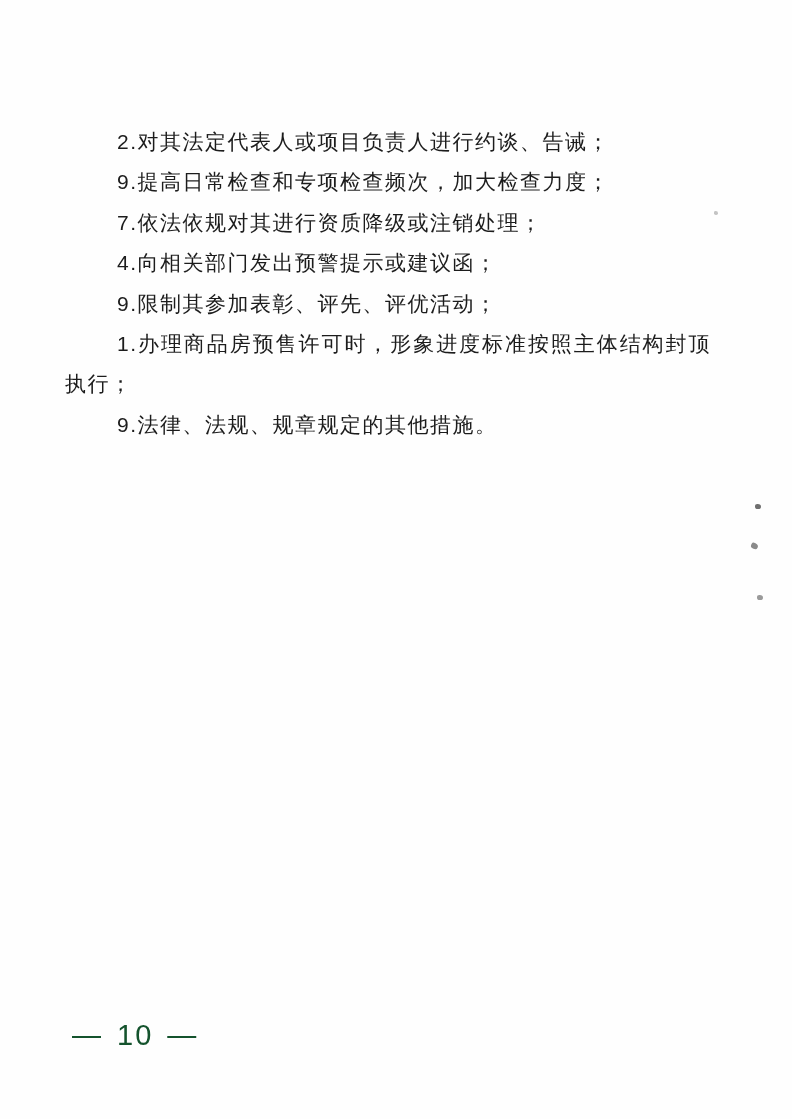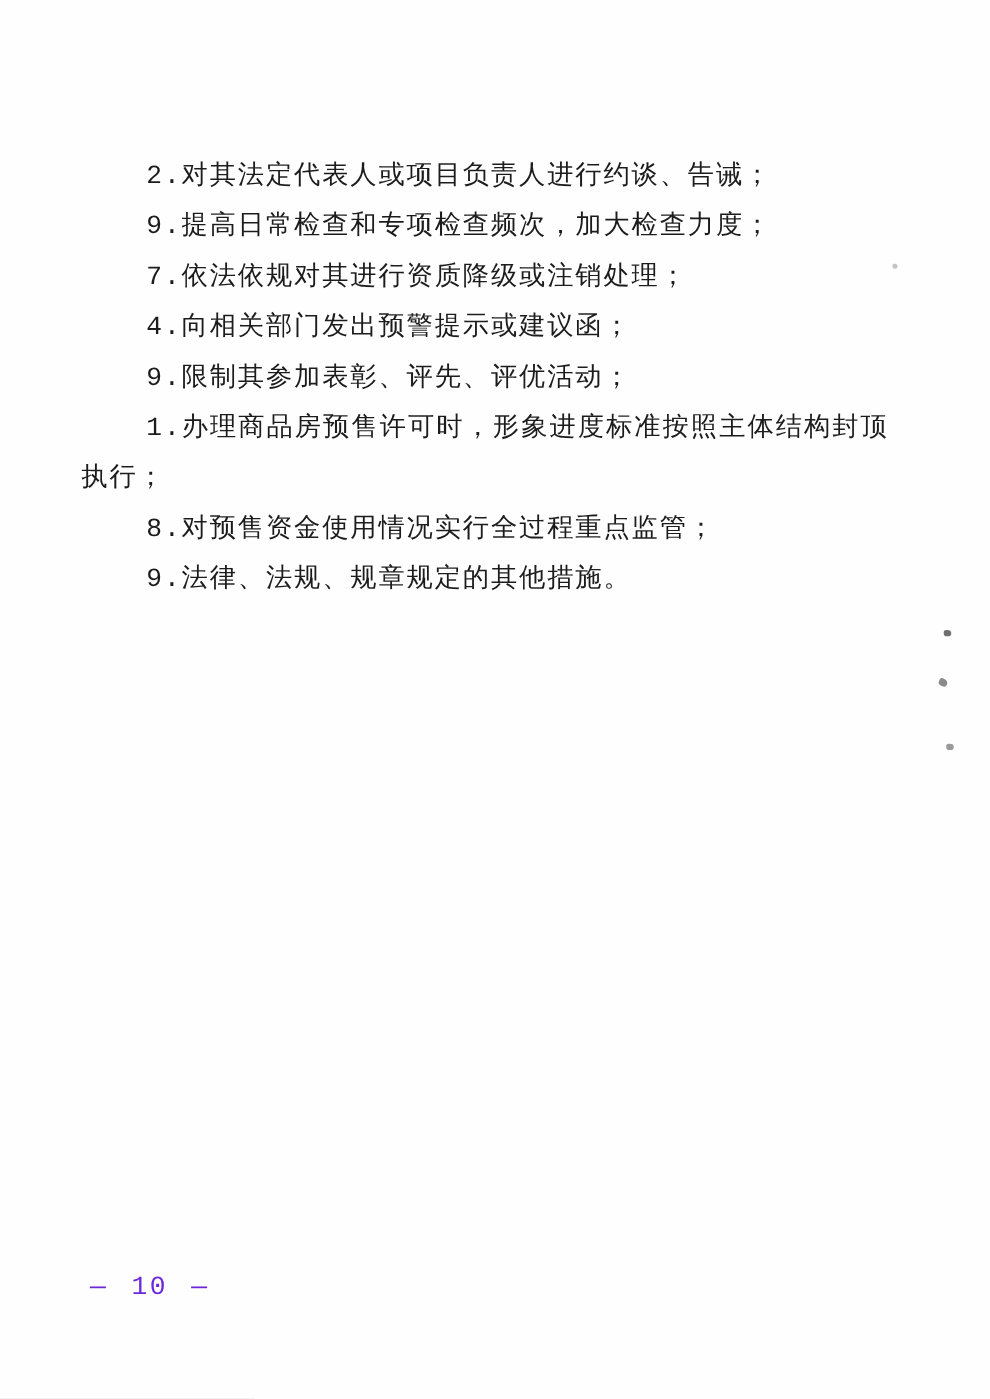--- a/index.html
+++ b/index.html
@@ -6,21 +6,21 @@
     margin: 0;
     padding: 0;
     background: #e8e8e8;
   }
   .page {
     position: relative;
     width: 792px;
     height: 1119px;
     background: #fefefe;
     overflow: hidden;
-    font-family: Liberation Mono, monospace;
+    font-family: Liberation Sans, sans-serif;
     color: #1c1c1c;
   }
   .content {
     position: absolute;
     left: 65px;
     top: 122px;
     width: 646px;
     font-size: 21px;
     line-height: 40.4px;
     letter-spacing: 1.5px;
@@ -33,23 +33,23 @@
     text-indent: 52px;
   }
   .article-heading {
     font-weight: bold;
     margin-right: 0.85em;
   }
   .footer {
     position: absolute;
     left: 72px;
     top: 1019px;
-    font-size: 21px;
+    font-size: 29px;
     letter-spacing: 2px;
-    color: #6d28d9;
+    color: #14532d;
     word-spacing: 4px;
   }
   
   .speck {
     position: absolute;
     border-radius: 40% 60% 50% 50%;
   }
   .speck.s1 { left: 714px; top: 211px; width: 4px; height: 4px; background: #c4c4c4; }
   .speck.s2 { left: 755px; top: 504px; width: 6px; height: 5px; background: #6f6f6f; }
   .speck.s3 { left: 751px; top: 543px; width: 7px; height: 6px; background: #8a8a8a; transform: rotate(25deg); }
@@ -59,21 +59,20 @@
 <body>
 
 <div class="page">
   <div class="content">
     <p>2.对其法定代表人或项目负责人进行约谈、告诫；</p>
     <p>9.提高日常检查和专项检查频次，加大检查力度；</p>
     <p>7.依法依规对其进行资质降级或注销处理；</p>
     <p>4.向相关部门发出预警提示或建议函；</p>
     <p>9.限制其参加表彰、评先、评优活动；</p>
     <p>1.办理商品房预售许可时，形象进度标准按照主体结构封顶执行；</p>
-    <p>8.对预售资金使用情况实行全过程重点监管；</p>
     <p>9.法律、法规、规章规定的其他措施。</p>
   </div>
 
   <div class="footer">— 10 —</div>
 
   <div class="speck s1"></div>
   <div class="speck s2"></div>
   <div class="speck s3"></div>
   <div class="speck s4"></div>
 </div>

